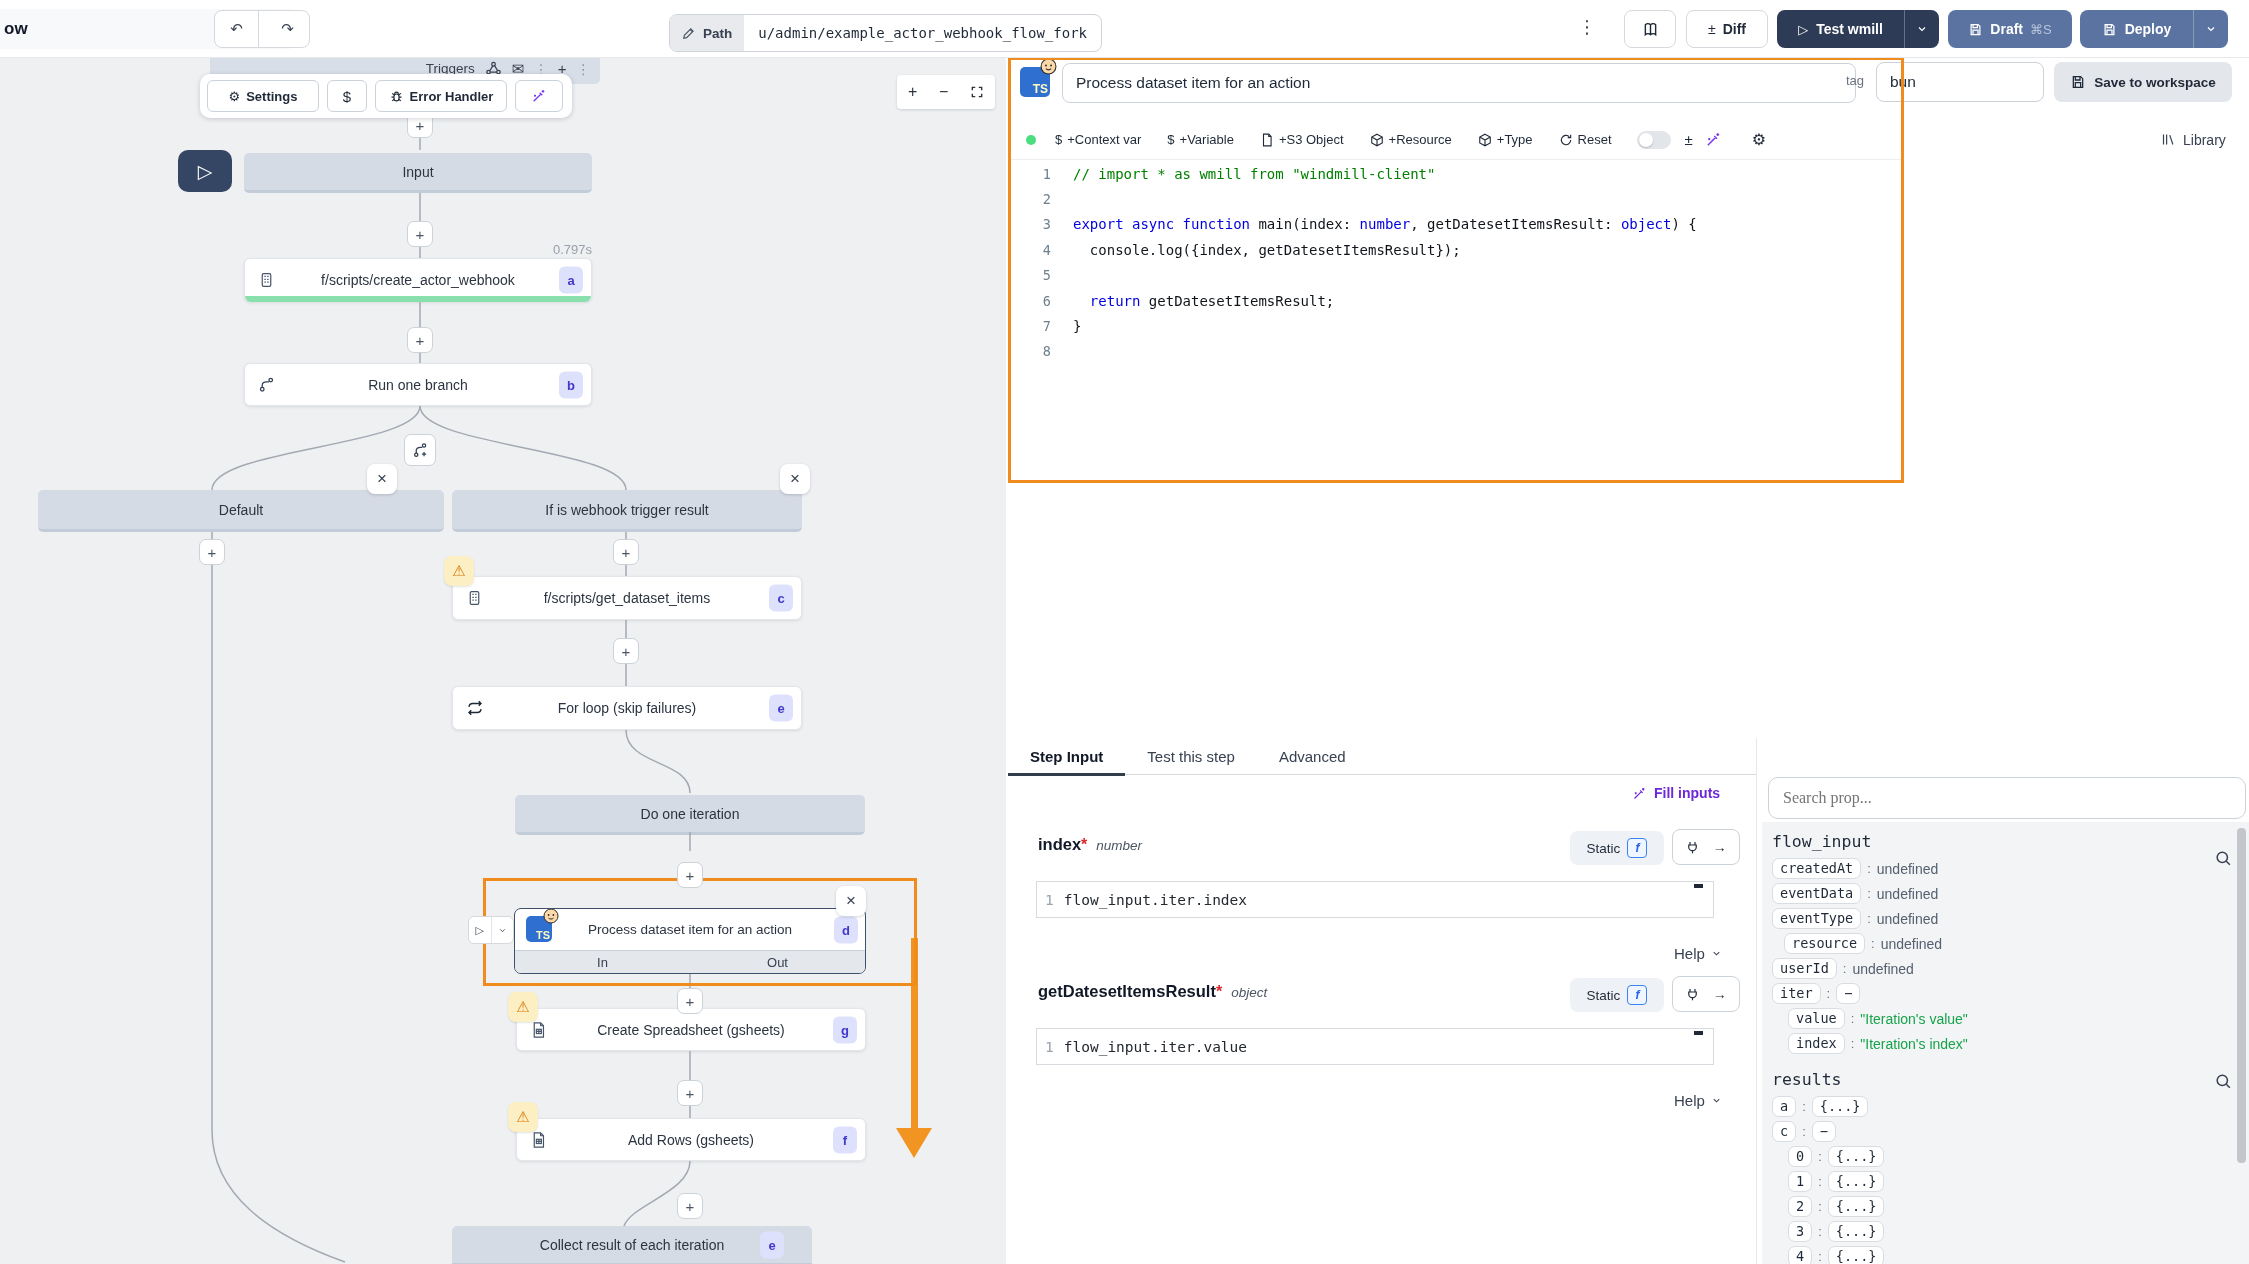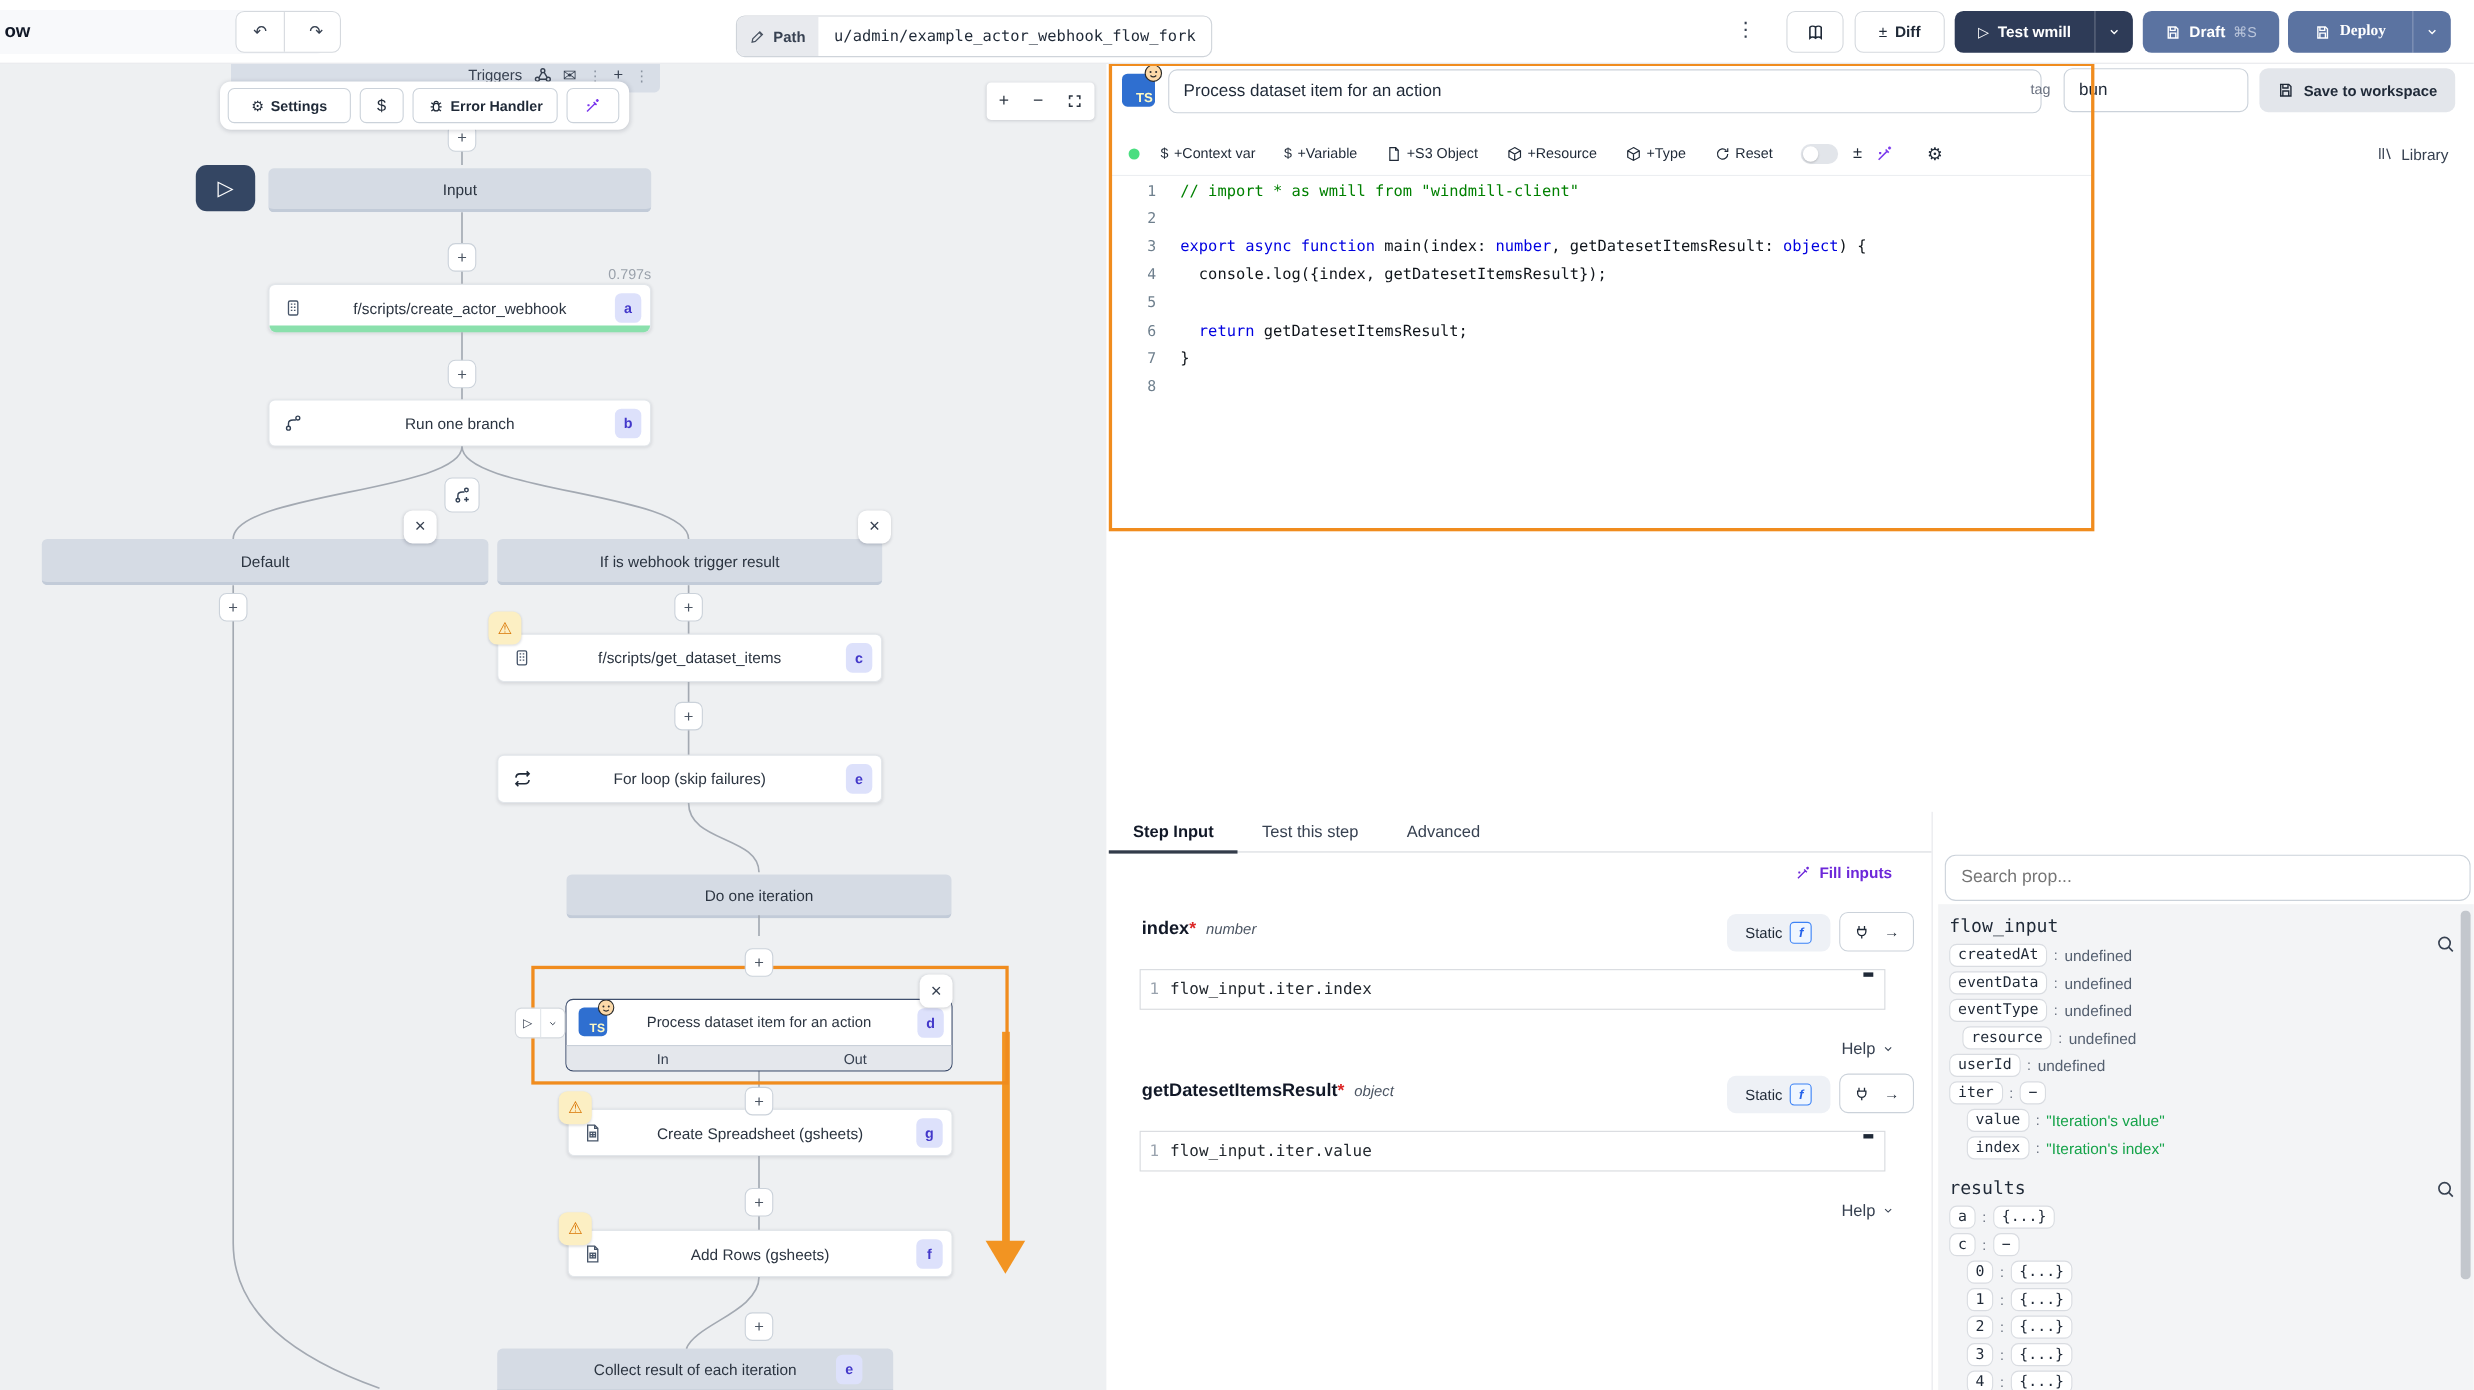--- a/index.html
+++ b/index.html
@@ -108,21 +108,21 @@
   .plug-group{position:absolute;width:68px;height:36px;border:1px solid #cbd2da;border-radius:8px;background:#fff;
     display:flex;align-items:center;justify-content:space-evenly;color:#1f2937;box-sizing:border-box;}
   .expr-input{position:absolute;width:678px;height:37px;border:1px solid #d7dade;background:#fff;display:flex;
     align-items:center;font-family:"DejaVu Sans Mono",monospace;font-size:14.5px;box-sizing:border-box;}
   .expr-input .eln{color:#9aa3ae;padding:0 10px 0 8px;}
   .expr-input .etx{color:#23292f;}
   .expr-cursor{position:absolute;right:10px;top:2px;width:9px;height:4px;background:#1f2937;}
   .help-link{position:absolute;display:flex;align-items:center;gap:6px;font-size:15px;color:#374151;}
   .divider-v{position:absolute;left:750px;top:681px;width:1px;height:526px;background:#e5e7eb;}
   .search-prop{position:absolute;left:762px;top:720px;width:478px;height:42px;border:1px solid #cbd2da;border-radius:10px;
-    font-size:16px;color:#1f2937;padding:0 14px;box-sizing:border-box;font-family:Liberation Sans, sans-serif;background:#fff;}
+    font-size:16px;color:#1f2937;padding:0 14px;box-sizing:border-box;font-family:Liberation Serif, serif;background:#fff;}
   .explorer{position:absolute;left:756px;top:765px;width:487px;height:442px;background:#f3f4f6;padding:8px 10px;
     box-sizing:border-box;overflow:hidden;}
   .prop-title{font-family:"DejaVu Sans Mono",monospace;font-size:16.5px;color:#1f2937;margin:2px 0 5px 0;}
   .prop-title.later{margin-top:14px;}
   .prop-row{height:25px;display:flex;align-items:center;gap:6px;font-family:"DejaVu Sans Mono",monospace;font-size:13.5px;}
   .pill{display:inline-flex;align-items:center;background:#fff;border:1px solid #d9dce1;border-radius:7px;
     padding:1px 7px;color:#1f2937;line-height:17px;}
   .colon{color:#6b7280;font-family:"Liberation Sans",sans-serif;font-size:13px;}
   .vplain{color:#556070;font-family:"Liberation Sans",sans-serif;font-size:14px;}
   .vstr{color:#16a34a;font-family:"Liberation Sans",sans-serif;font-size:14px;}
@@ -175,21 +175,21 @@
       </span>
     </div>
     <div class="btn slate-btn abs" style="left:1948px;top:10px;width:124px;height:38px;font-weight:700;">
       <svg class="ic" width="15" height="15" viewBox="0 0 24 24" fill="none" stroke="#fff" stroke-width="2">
           <path d="M5 4h11l3 3v13H5z"></path>
           <path d="M8 4v5h7V4M8 20v-7h8v7"></path>
         </svg>
       <span>Draft</span>
       <span style="color:#b9c4da;font-weight:400;font-size:13px;">⌘S</span>
     </div>
-    <div class="btn slate-btn abs" style="left:2080px;top:10px;width:148px;height:38px;font-weight:700;gap:0;padding:0;font-family:Liberation Serif, serif;">
+    <div class="btn slate-btn abs" style="left:2080px;top:10px;width:148px;height:38px;font-weight:700;gap:0;padding:0;">
       <span style="flex:1;display:flex;align-items:center;justify-content:center;gap:8px;">
         <svg class="ic" width="15" height="15" viewBox="0 0 24 24" fill="none" stroke="#fff" stroke-width="2">
             <path d="M5 4h11l3 3v13H5z"></path>
             <path d="M8 4v5h7V4M8 20v-7h8v7"></path>
           </svg>
         <span>Deploy</span>
       </span>
       <span class="btn-chev">
         <svg class="ic" width="12" height="12" viewBox="0 0 24 24" fill="none" stroke="#fff" stroke-width="2.4">
             <path d="M6 9l6 6 6-6"></path>

